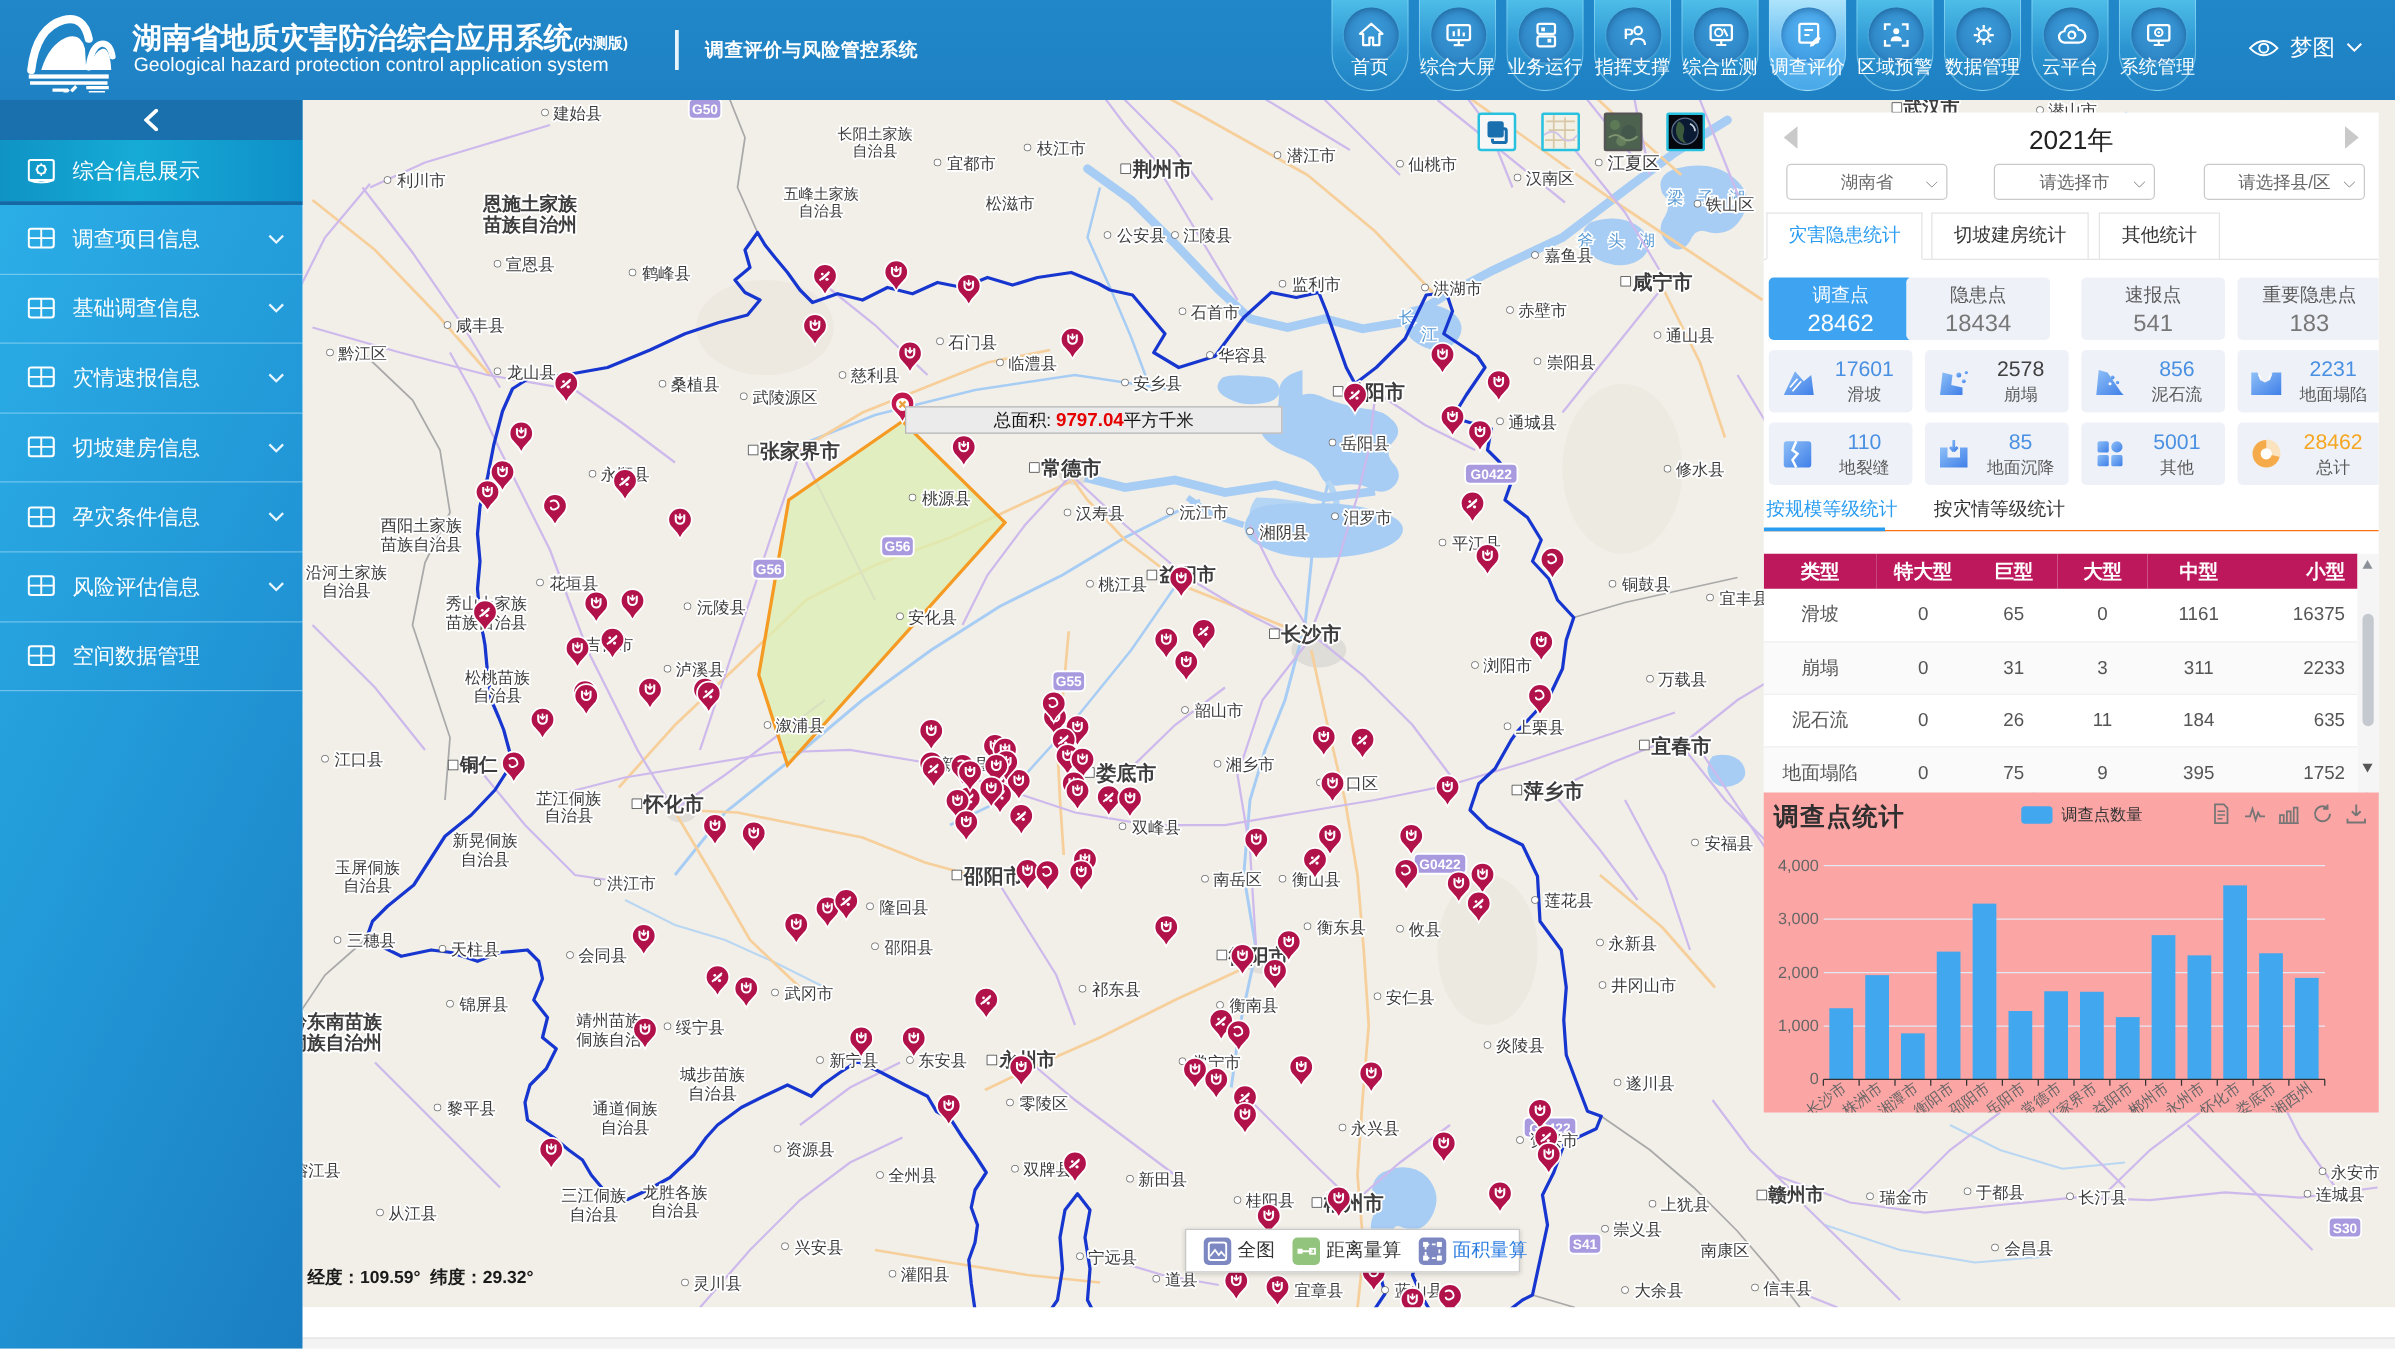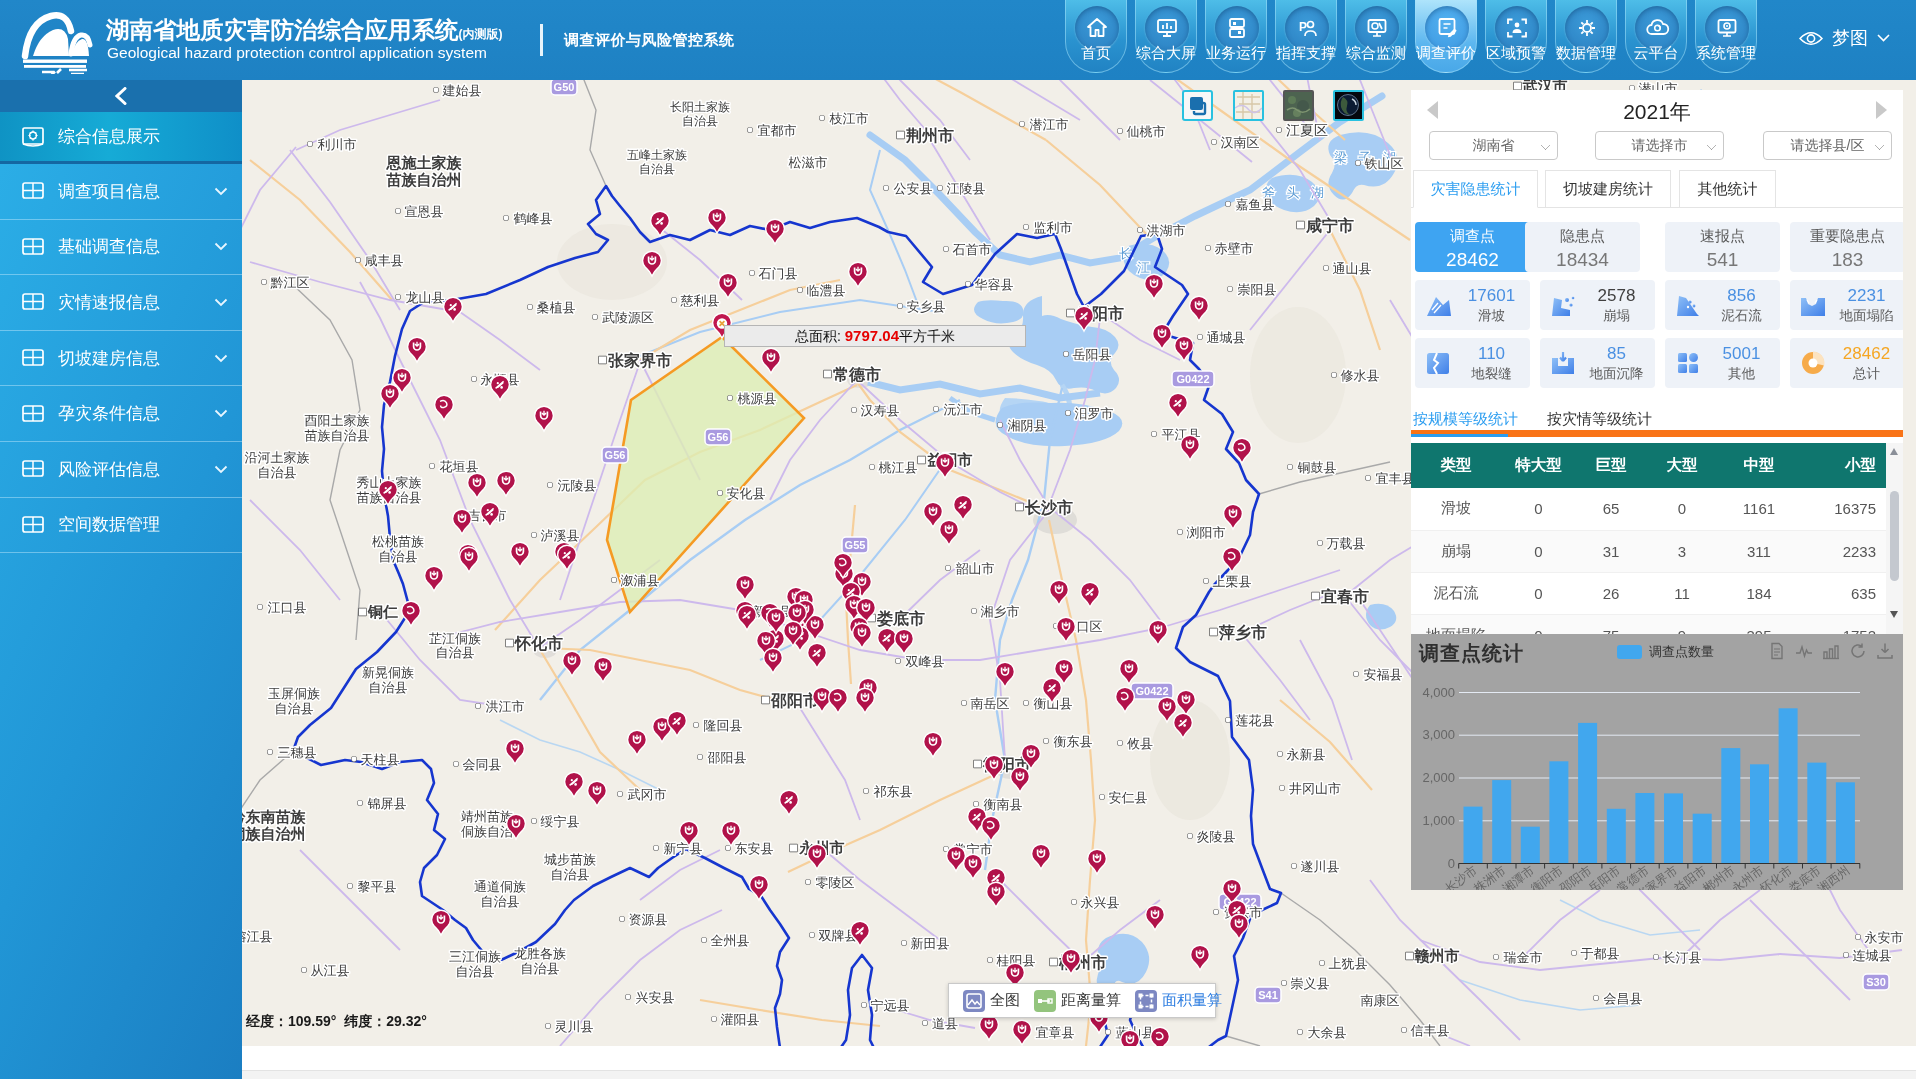--- a/index.html
+++ b/index.html
@@ -64,34 +64,34 @@
 .sb { position:absolute; top:0; width:115px; height:50px; background:#eef2f8; border-radius:4px; text-align:center; color:#5a5a5a; }
 .sb .l1 { font-size:15px; margin-top:5px; }
 .sb .l2 { font-size:19px; margin-top:3px; color:#777; }
 .sb.blue { background:#3ea4f2; color:#fff; }
 .sb.blue .l2 { color:#fff; }
 .sc { position:absolute; top:0; width:115px; height:50px; background:#eef2f8; border-radius:4px; display:flex; align-items:center; }
 .sc svg { margin-left:8px; }
 .sct { flex:1; text-align:center; }
 .scn { font-size:17px; }
 .scl { font-size:13.5px; color:#5a5a5a; margin-top:1px; }
-#subtabs { position:relative; height:29px; margin-top:20px; border-bottom:7px solid #f97316; font-size:15px; }
+#subtabs { position:relative; height:29px; margin-top:8px; border-bottom:1px solid #f97316; font-size:15px; }
 #subtabs .st1 { position:absolute; left:2px; top:2px; color:#2b9df0; }
 #subtabs .st2 { position:absolute; left:136px; top:2px; color:#333; }
 #subtabs .uline { position:absolute; left:0; top:26px; width:97px; height:3px; background:#2b9df0; }
 table.dt { position:absolute; left:0; top:353px; width:475px; border-collapse:collapse; font-size:15px; color:#555; }
-table.dt th { background:#0f766e; color:#fff; font-size:15.5px; height:45px; font-weight:bold; }
+table.dt th { background:#be185d; color:#fff; font-size:15.5px; height:28px; font-weight:bold; }
 table.dt td { height:42px; text-align:center; border-bottom:1px solid #f0f0f0; }
 table.dt tr.alt td { background:#fafafa; }
 table.dt td:last-child, table.dt th:last-child { text-align:right; padding-right:10px; }
 #vscroll { position:absolute; left:475px; top:353px; width:17px; height:191px; background:#f5f5f5; }
 #vscroll .thumbv { position:absolute; left:4px; top:48px; width:9px; height:90px; background:#c4c8cf; border-radius:5px; }
 #vscroll .ua { position:absolute; left:4px; top:5px; width:0; height:0; border-left:4.5px solid transparent; border-right:4.5px solid transparent; border-bottom:7px solid #8a8f98; }
 #vscroll .da { position:absolute; left:4px; bottom:16px; width:0; height:0; border-left:4.5px solid transparent; border-right:4.5px solid transparent; border-top:7px solid #555; }
-#p2 { position:absolute; left:1411px; top:634px; width:492px; height:256px; background:#a3a3a3; z-index:21; }
+#p2 { position:absolute; left:1411px; top:634px; width:492px; height:256px; background:#fca5a5; z-index:21; }
 #p2 h3 { position:absolute; left:8px; top:6px; font-size:20px; color:#2f2f2f; letter-spacing:1px; }
 #legend { position:absolute; left:206px; top:9px; font-size:13px; color:#333; display:flex; align-items:center; gap:7px; }
 #legend .sw { width:25px; height:14px; border-radius:3px; background:#41a7ee; }
 #ctools { position:absolute; right:9px; top:8px; display:flex; gap:9px; }
 #p2 svg.chart { position:absolute; left:0; top:24px; }
 
 
 #fwhite { position:absolute; left:242px; top:1046px; width:1674px; height:24px; background:#fff; z-index:10; }
 #fgray { position:absolute; left:242px; top:1070px; width:1674px; height:9px; background:#f3f3f3; border-top:1px solid #e3e3e3; z-index:10; }
 .ml { }

